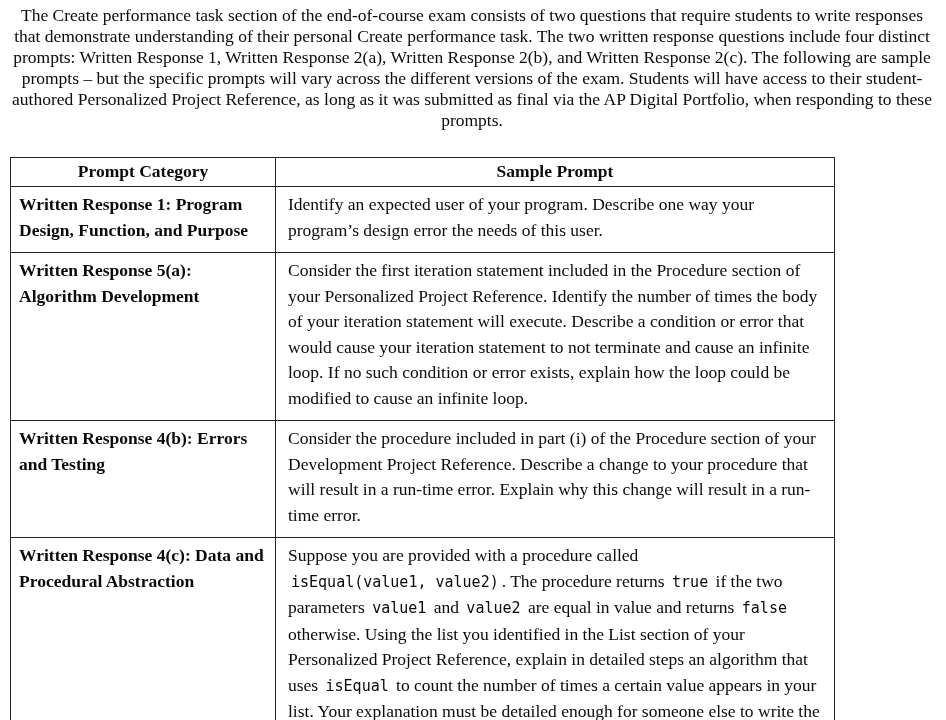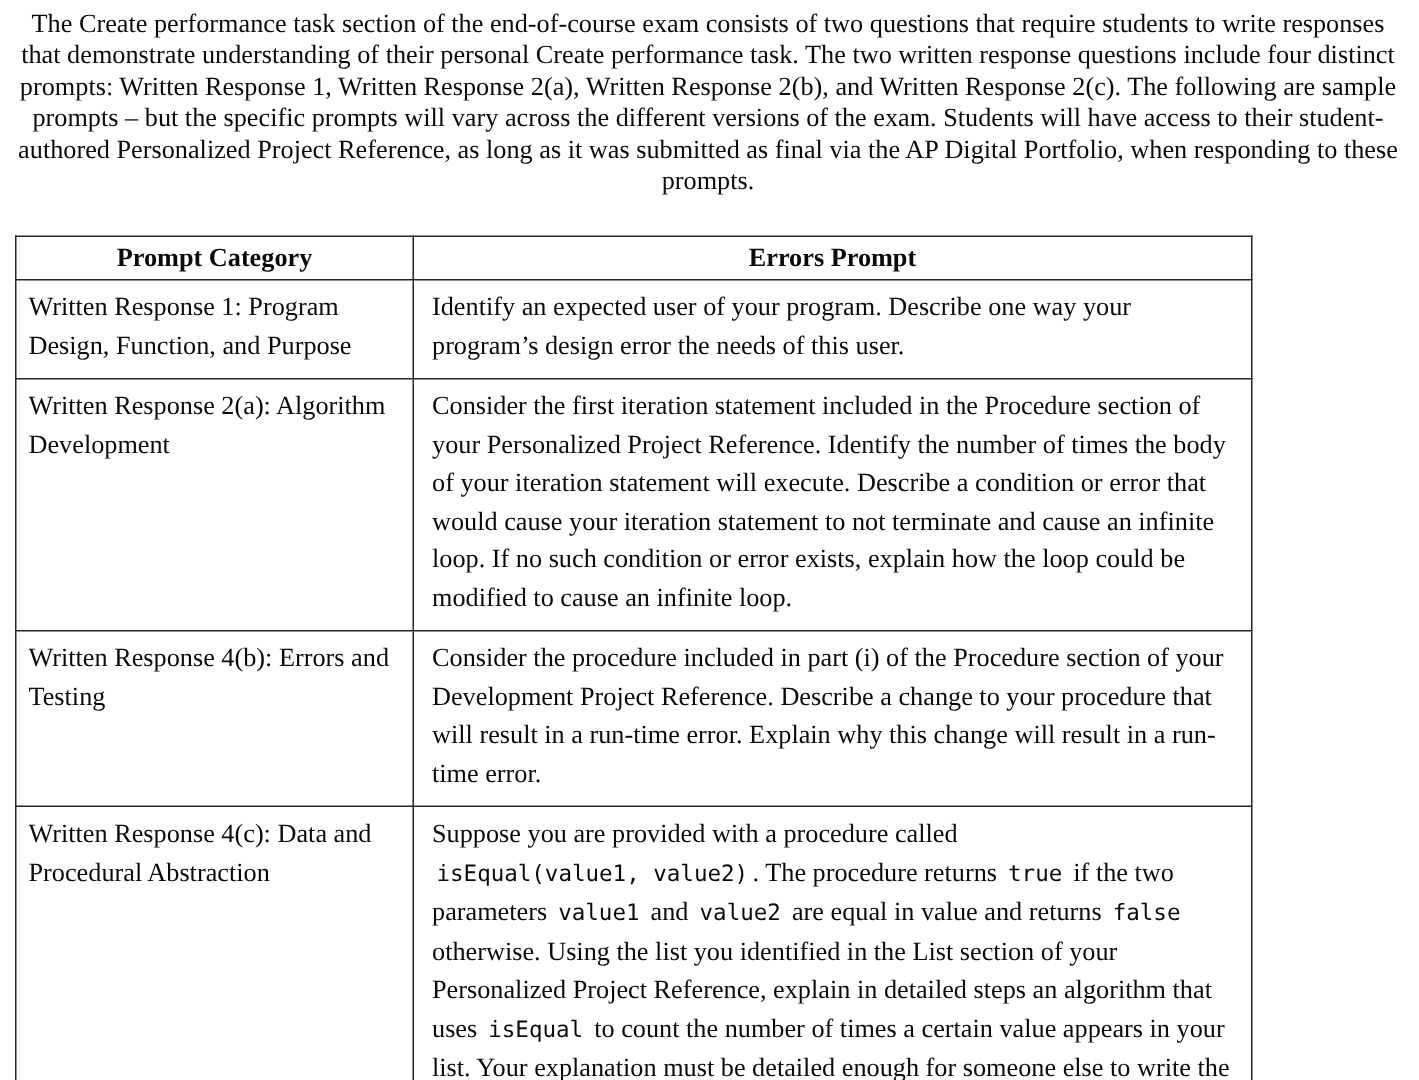--- a/index.html
+++ b/index.html
@@ -39,21 +39,21 @@
     text-align: center;
     padding: 3px 6px 4px 6px;
   }
   .prompts td {
     vertical-align: top;
     font-size: 17.5px;
     line-height: 25.5px;
     padding: 5px 11px 9px 12px;
   }
   .prompts td.cat-cell {
-    font-weight: normal;
+    font-weight: bold;
     padding-left: 8px;
     padding-right: 6px;
   }
   .prompts code {
     font-family: "DejaVu Sans Mono", monospace;
     font-size: 15px;
     margin: 0 3px;
     white-space: nowrap;
   }
 </style>
@@ -64,30 +64,30 @@
   <p class="intro">The Create performance task section of the end-of-course exam consists of two questions that require students to write responses that demonstrate understanding of their personal Create performance task. The two written response questions include four distinct prompts: Written Response 1, Written Response 2(a), Written Response 2(b), and Written Response 2(c). The following are sample prompts – but the specific prompts will vary across the different versions of the exam. Students will have access to their student-authored Personalized Project Reference, as long as it was submitted as final via the AP Digital Portfolio, when responding to these prompts.</p>
 
   <table class="prompts">
     <colgroup>
       <col style="width:265px">
       <col>
     </colgroup>
     <thead>
       <tr>
         <th>Prompt Category</th>
-        <th>Errors Prompt</th>
+        <th>Sample Prompt</th>
       </tr>
     </thead>
     <tbody>
         <tr>
           <td class="cat-cell">Written Response 1: Program Design, Function, and Purpose</td>
           <td class="prompt-cell">Identify an expected user of your program. Describe one way your program’s design error the needs of this user.</td>
         </tr>
         <tr>
-          <td class="cat-cell">Written Response 2(a): Algorithm Development</td>
+          <td class="cat-cell">Written Response 5(a): Algorithm Development</td>
           <td class="prompt-cell">Consider the first iteration statement included in the Procedure section of your Personalized Project Reference. Identify the number of times the body of your iteration statement will execute. Describe a condition or error that would cause your iteration statement to not terminate and cause an infinite loop. If no such condition or error exists, explain how the loop could be modified to cause an infinite loop.</td>
         </tr>
         <tr>
           <td class="cat-cell">Written Response 4(b): Errors and Testing</td>
           <td class="prompt-cell">Consider the procedure included in part (i) of the Procedure section of your Development Project Reference. Describe a change to your procedure that will result in a run-time error. Explain why this change will result in a run-time error.</td>
         </tr>
         <tr>
           <td class="cat-cell">Written Response 4(c): Data and Procedural Abstraction</td>
           <td class="prompt-cell">Suppose you are provided with a procedure called <code>isEqual(value1, value2)</code>. The procedure returns <code>true</code> if the two parameters <code>value1</code> and <code>value2</code> are equal in value and returns <code>false</code> otherwise. Using the list you identified in the List section of your Personalized Project Reference, explain in detailed steps an algorithm that uses <code>isEqual</code> to count the number of times a certain value appears in your list. Your explanation must be detailed enough for someone else to write the program code.</td>
         </tr>

